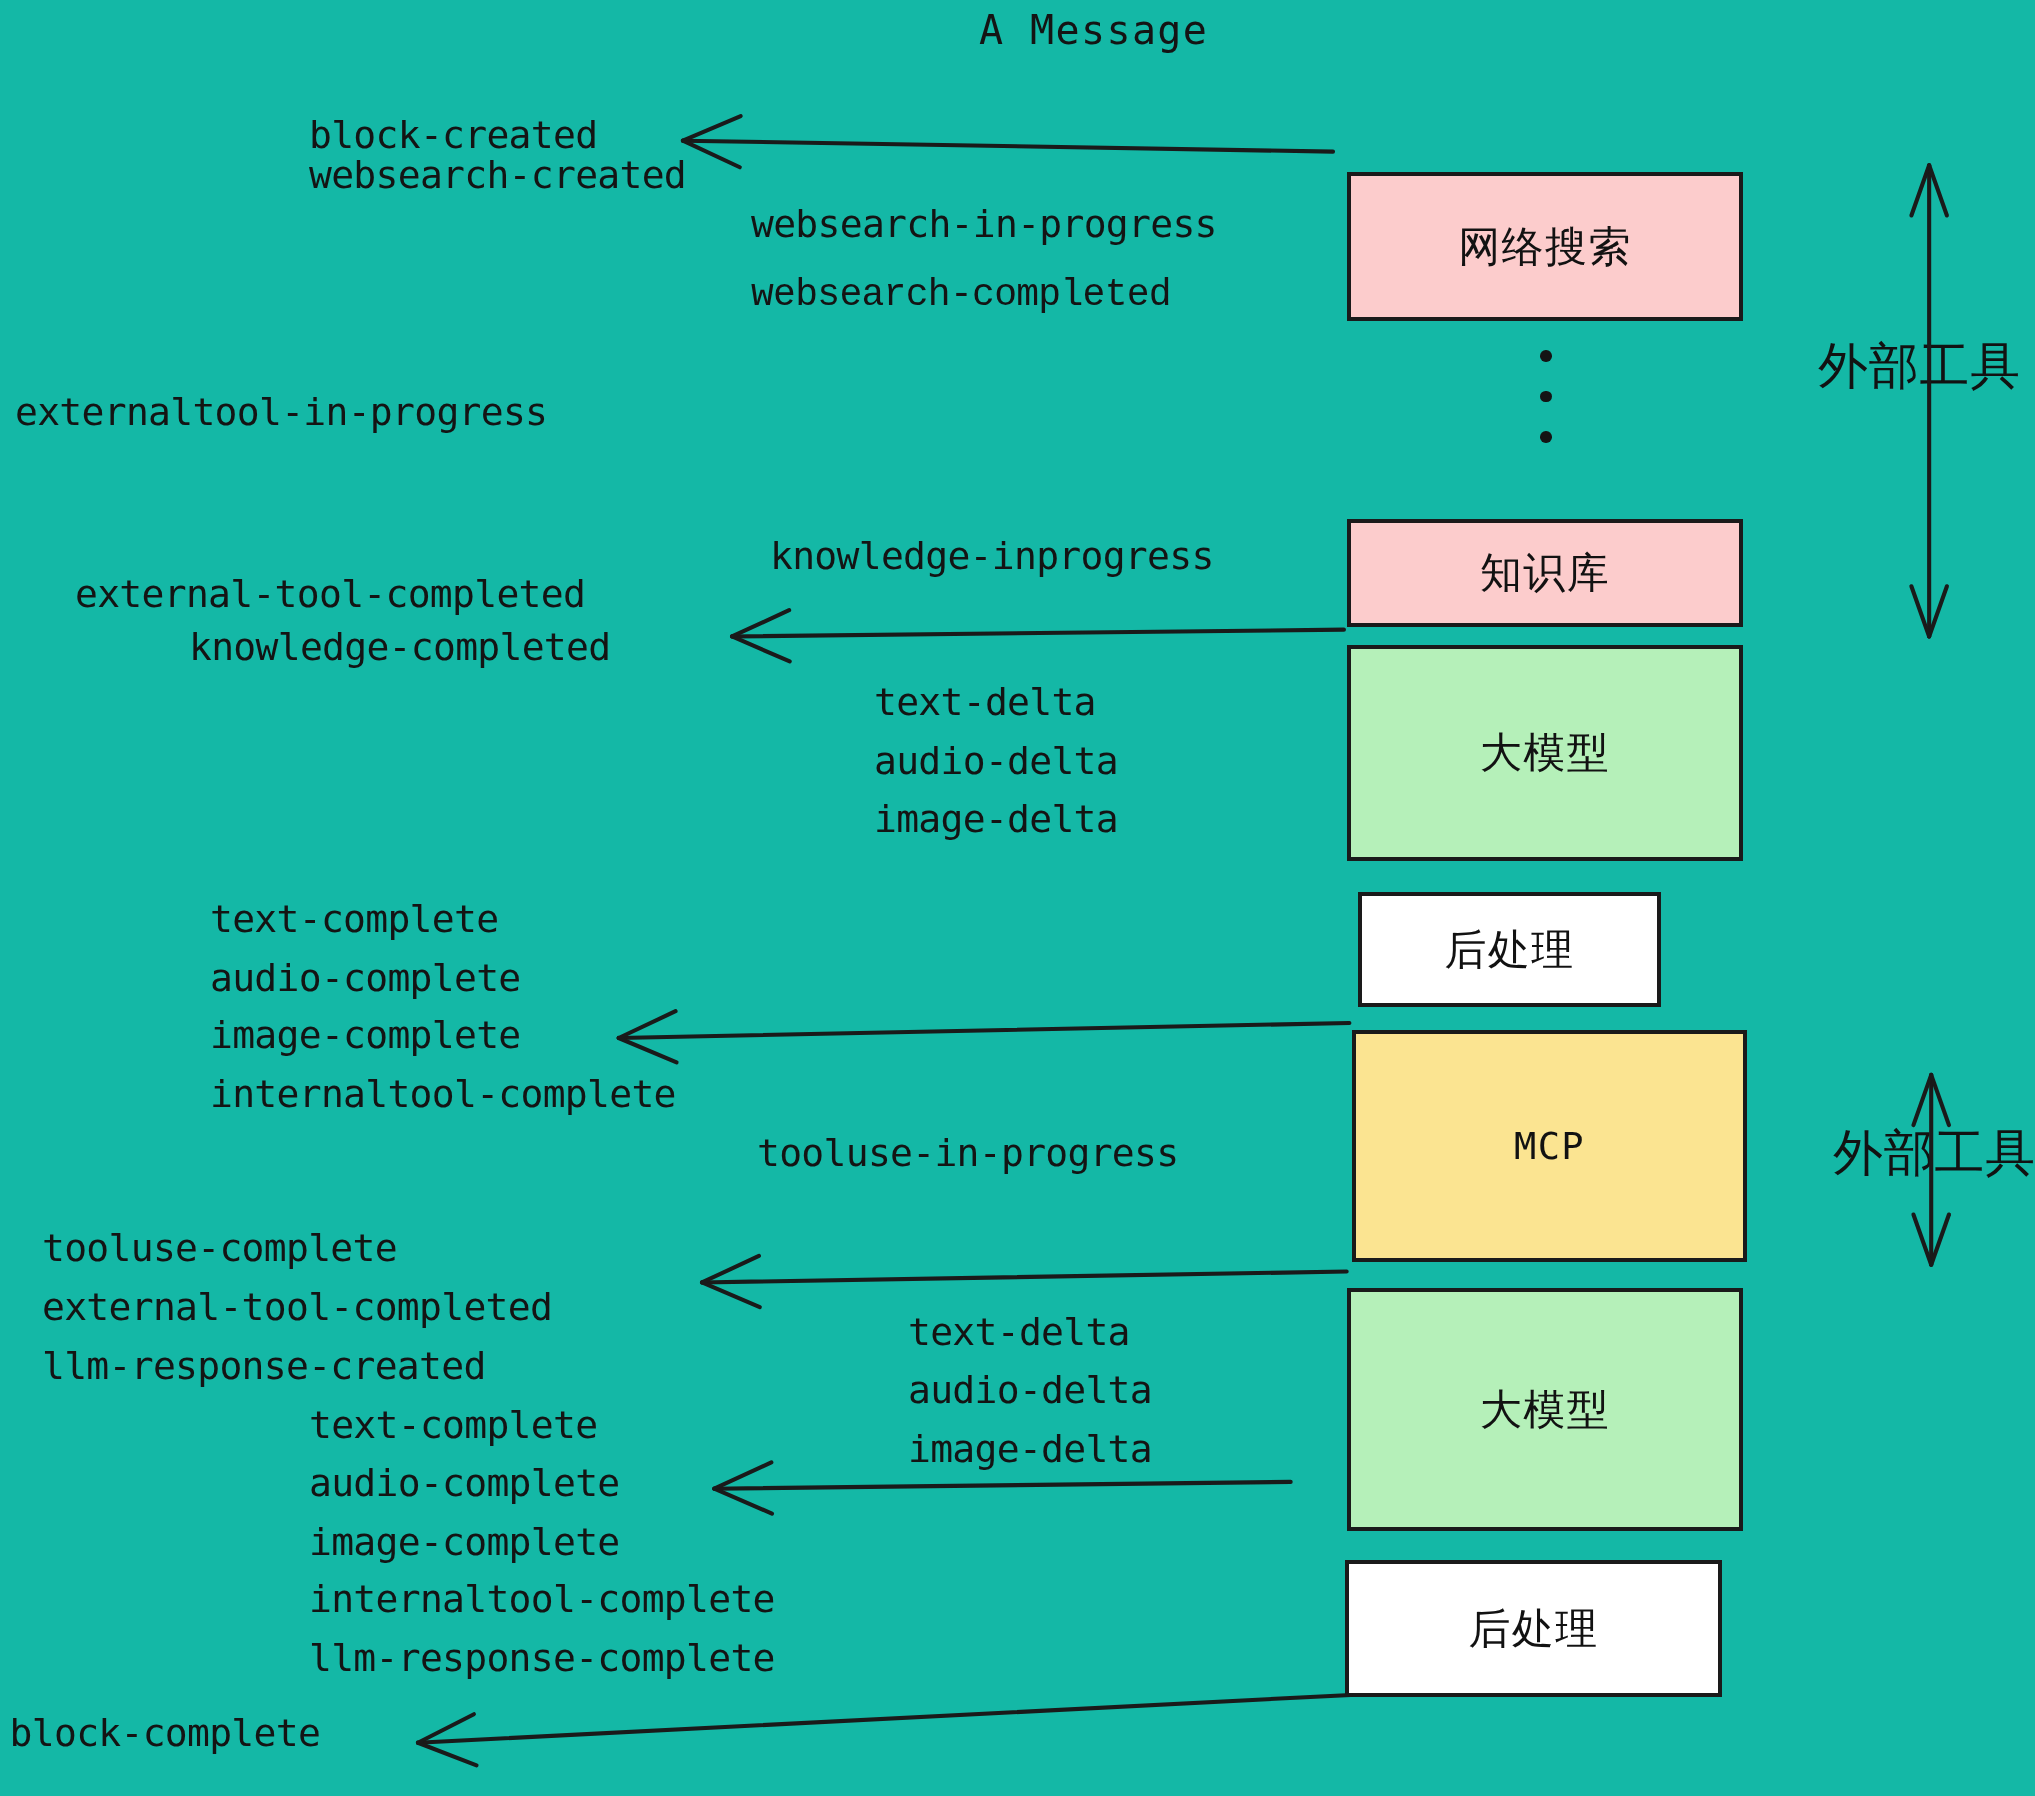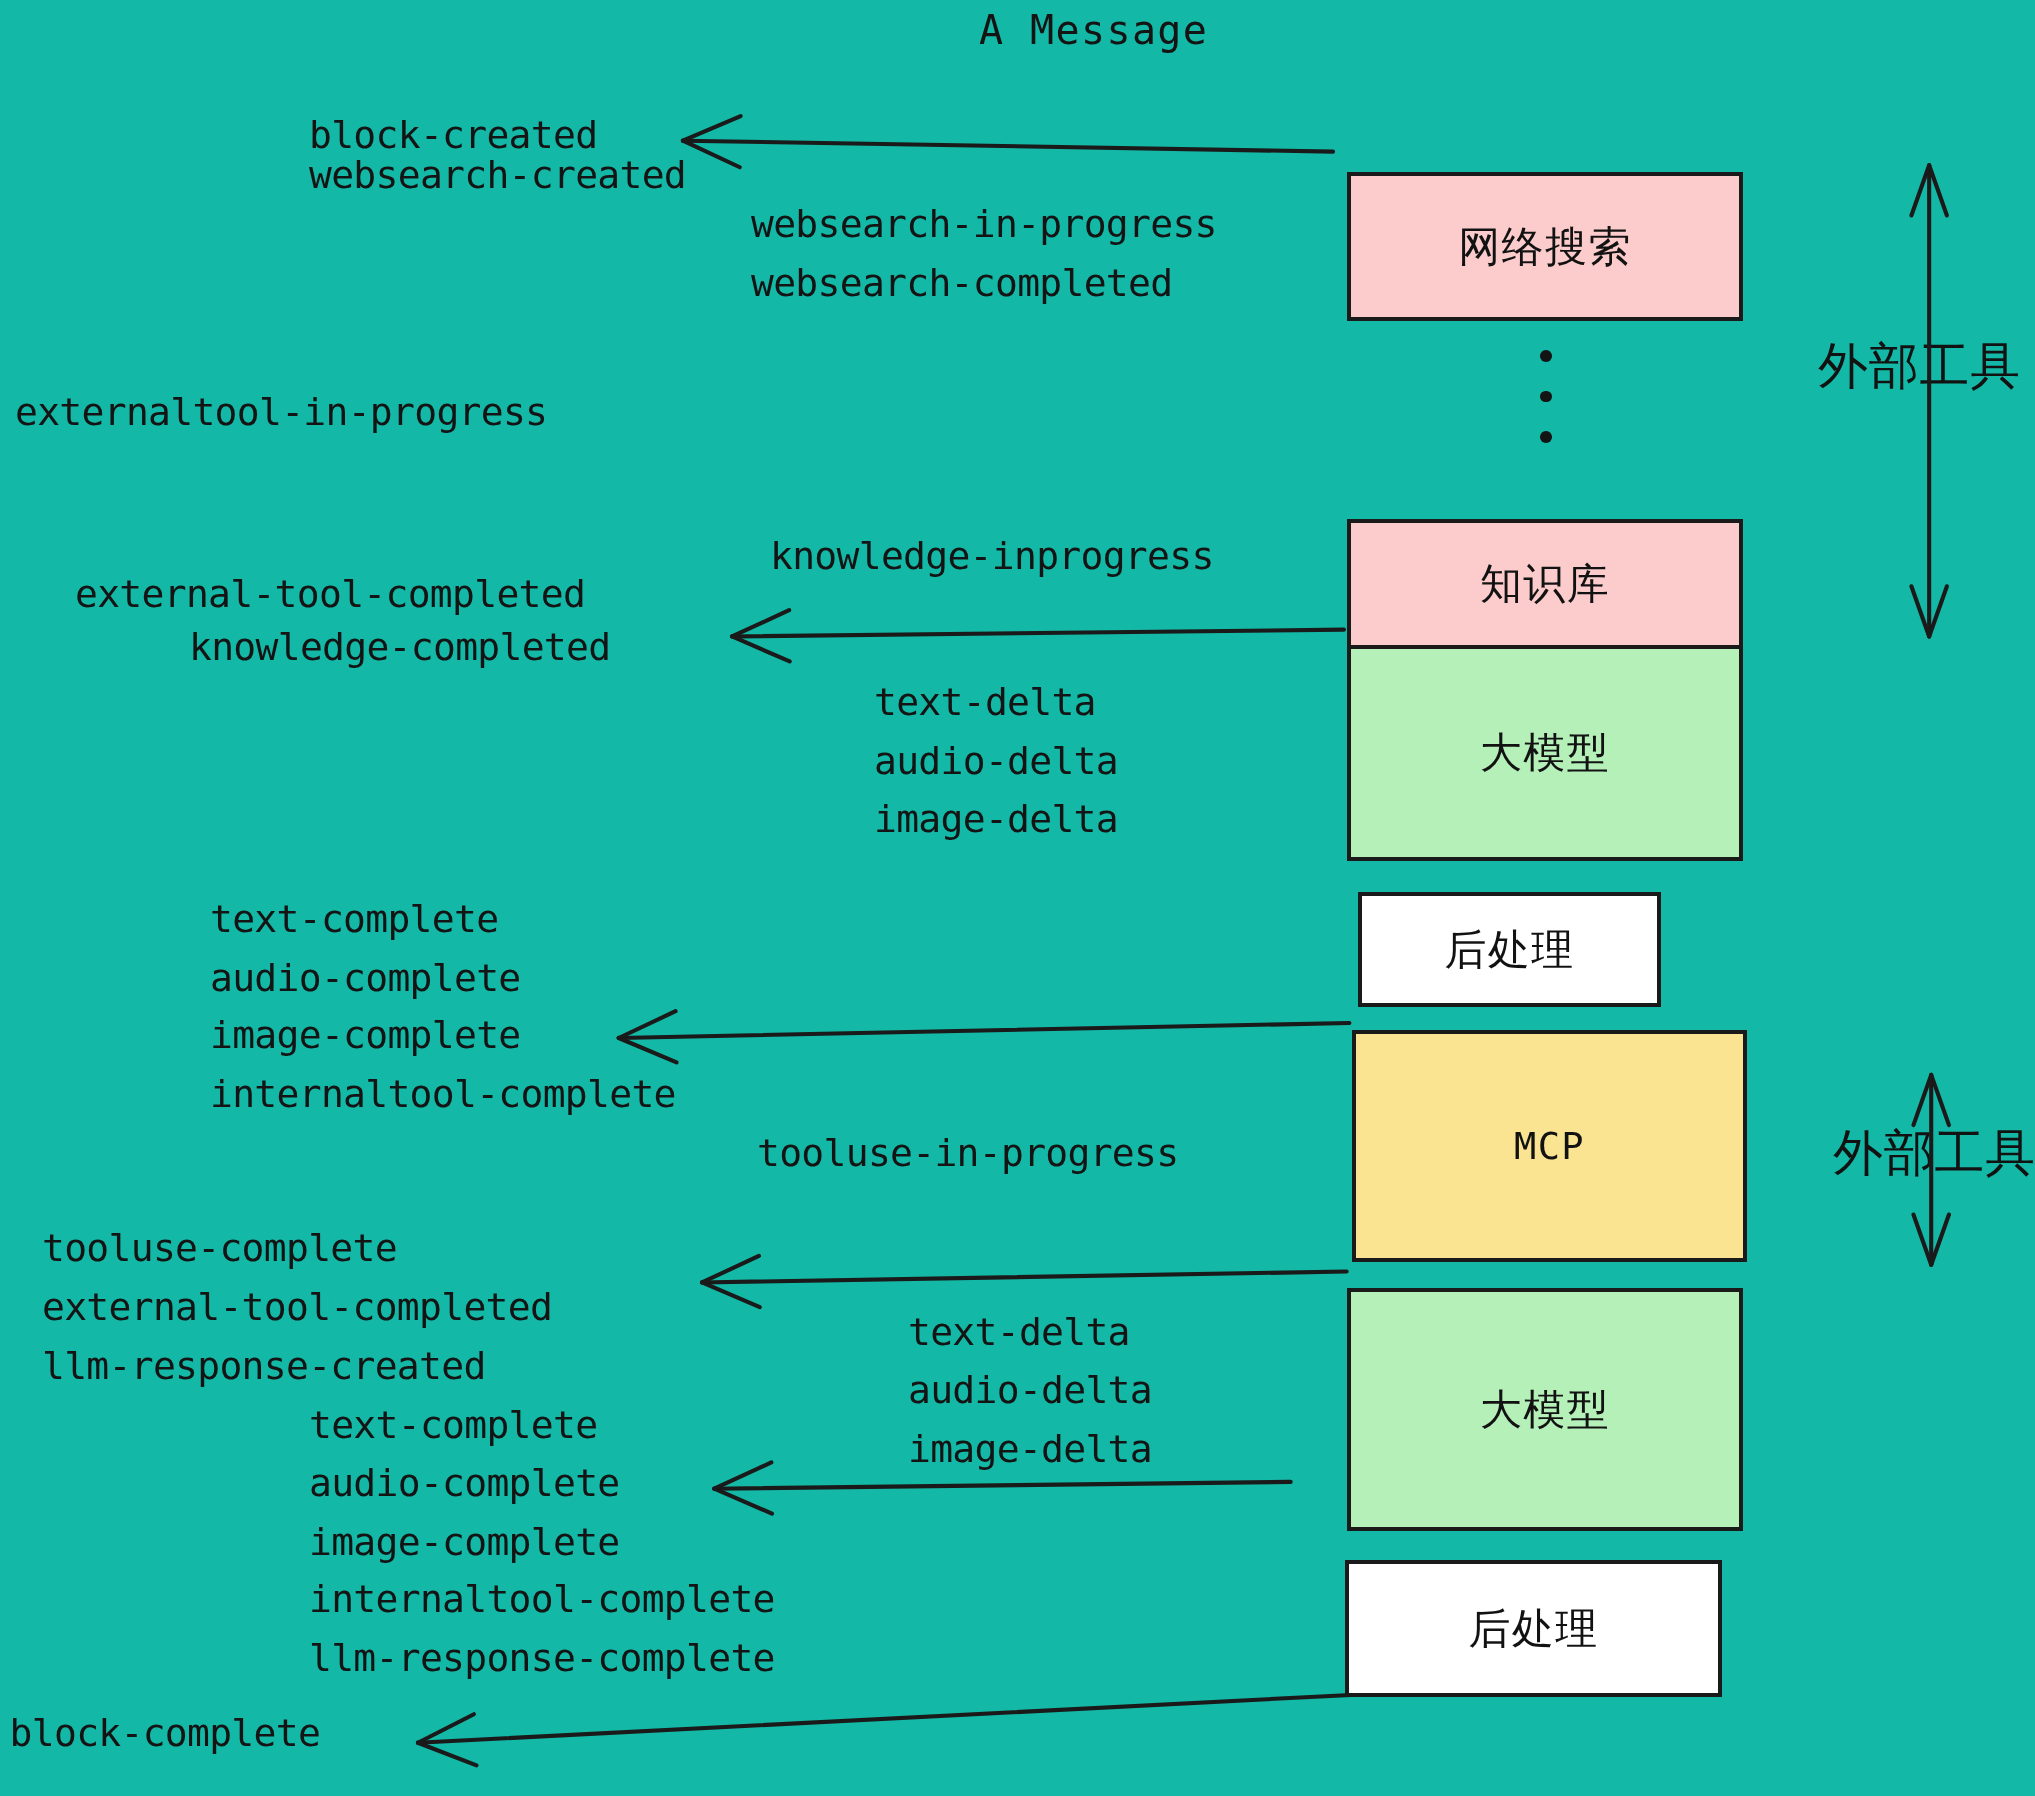--- a/index.html
+++ b/index.html
@@ -81,32 +81,32 @@
 </style>
 </head>
 <body>
 
 <div id="canvas">
 
   <div class="title" style="left:979px; top:6.8px;">A Message</div>
 
   <div id="boxes-layer">
       <div class="box" style="left: 1347px; top: 172px; width: 396px; height: 149px; background: rgb(252, 204, 204);">网络搜索</div>
-      <div class="box" style="left: 1347px; top: 519px; width: 396px; height: 130px; background: rgb(252, 204, 204);">知识库</div>
+      <div class="box" style="left: 1347px; top: 519px; width: 396px; height: 108px; background: rgb(252, 204, 204);">知识库</div>
       <div class="box" style="left: 1347px; top: 645px; width: 396px; height: 216px; background: rgb(181, 240, 185);">大模型</div>
       <div class="box" style="left: 1358px; top: 892px; width: 303px; height: 115px; background: rgb(255, 255, 255);">后处理</div>
       <div class="box mcp-label" style="left: 1352px; top: 1030px; width: 395px; height: 232px; background: rgb(251, 228, 145);">MCP</div>
       <div class="box" style="left: 1347px; top: 1288px; width: 396px; height: 243px; background: rgb(181, 240, 185);">大模型</div>
       <div class="box" style="left: 1345px; top: 1560px; width: 377px; height: 137px; background: rgb(255, 255, 255);">后处理</div>
     </div>
   <div id="events-layer">
       <div class="ev" style="left: 309px; top: 96px; margin-top: 20px;">block-created</div>
       <div class="ev" style="left: 309px; top: 156px; text-align: right;">websearch-created</div>
       <div class="ev" style="left: 751px; top: 205px;">websearch-in-progress</div>
-      <div class="ev" style="left: 751px; top: 264px;">websearch-completed</div>
+      <div class="ev" style="left: 751px; top: 276px; font-family: Liberation Mono, monospace;">websearch-completed</div>
       <div class="ev" style="left: 15px; top: 393px;">externaltool-in-progress</div>
       <div class="ev" style="left: 770px; top: 537px;">knowledge-inprogress</div>
       <div class="ev" style="left: 75px; top: 575px;">external-tool-completed</div>
       <div class="ev" style="left: 189px; top: 628px;">knowledge-completed</div>
       <div class="ev" style="left: 874px; top: 683px;">text-delta</div>
       <div class="ev" style="left: 874px; top: 742px;">audio-delta</div>
       <div class="ev" style="left: 874px; top: 800px;">image-delta</div>
       <div class="ev" style="left: 210px; top: 900px;">text-complete</div>
       <div class="ev" style="left: 210px; top: 959px;">audio-complete</div>
       <div class="ev" style="left: 210px; top: 1016px;">image-complete</div>

